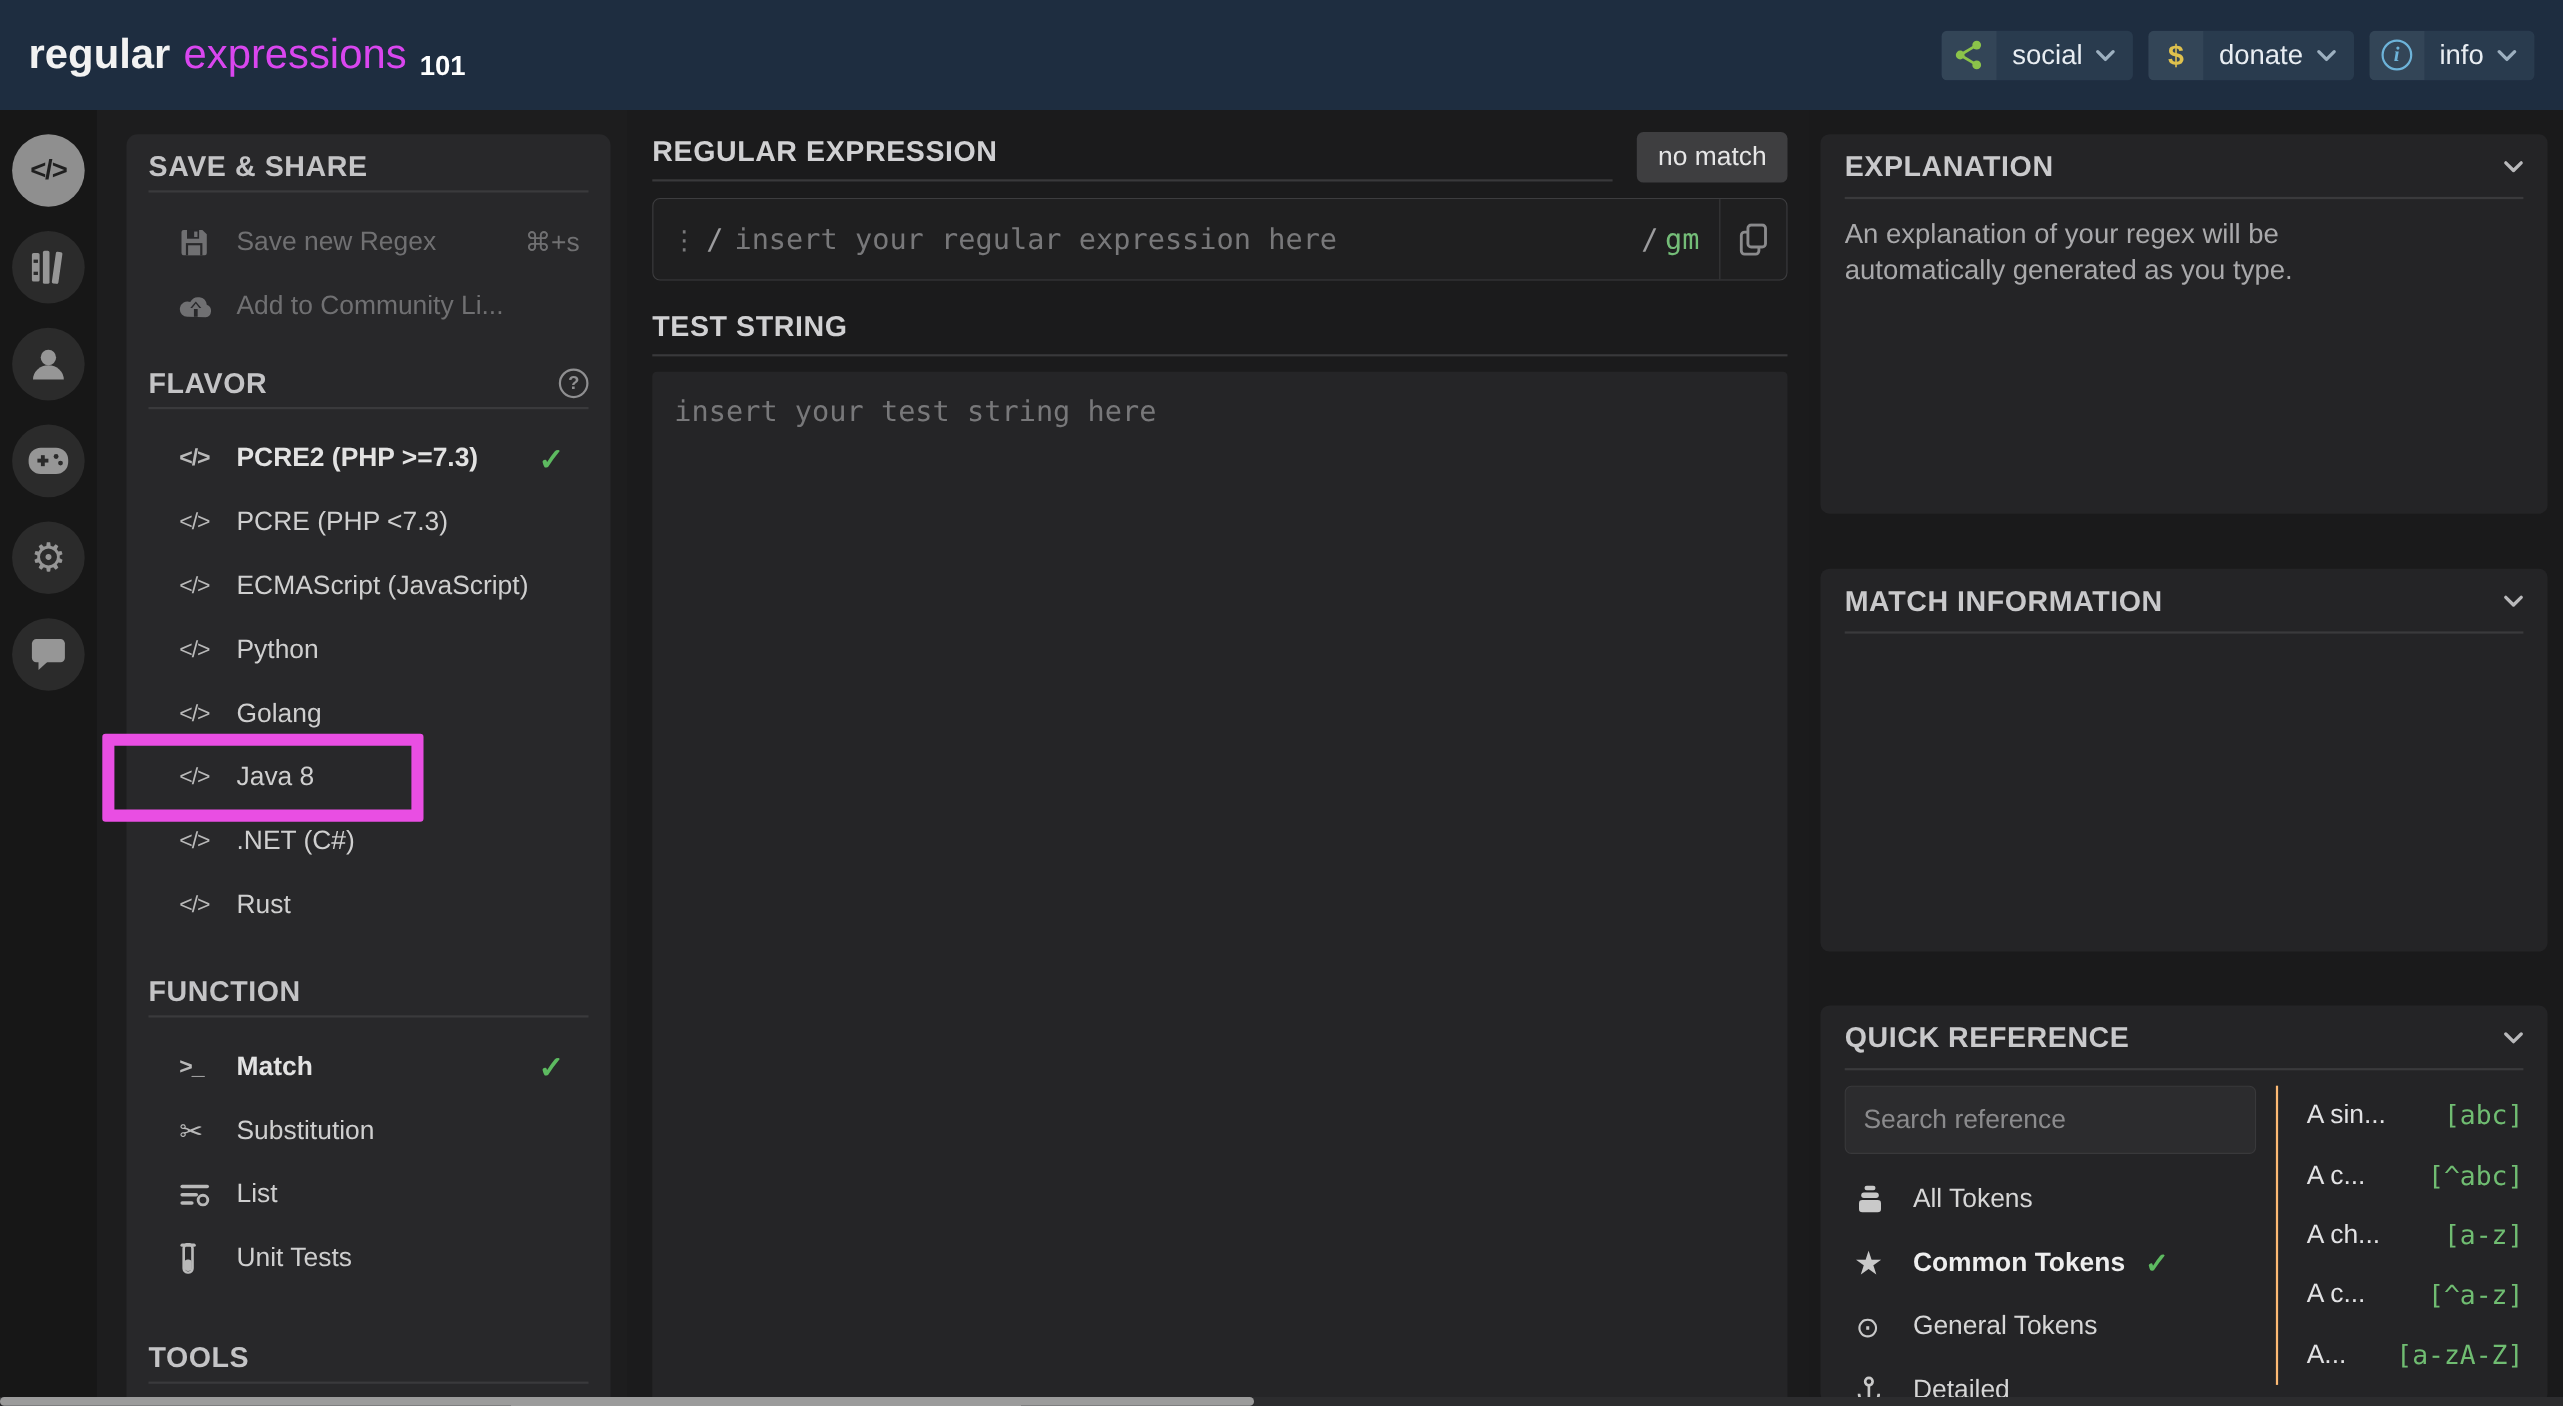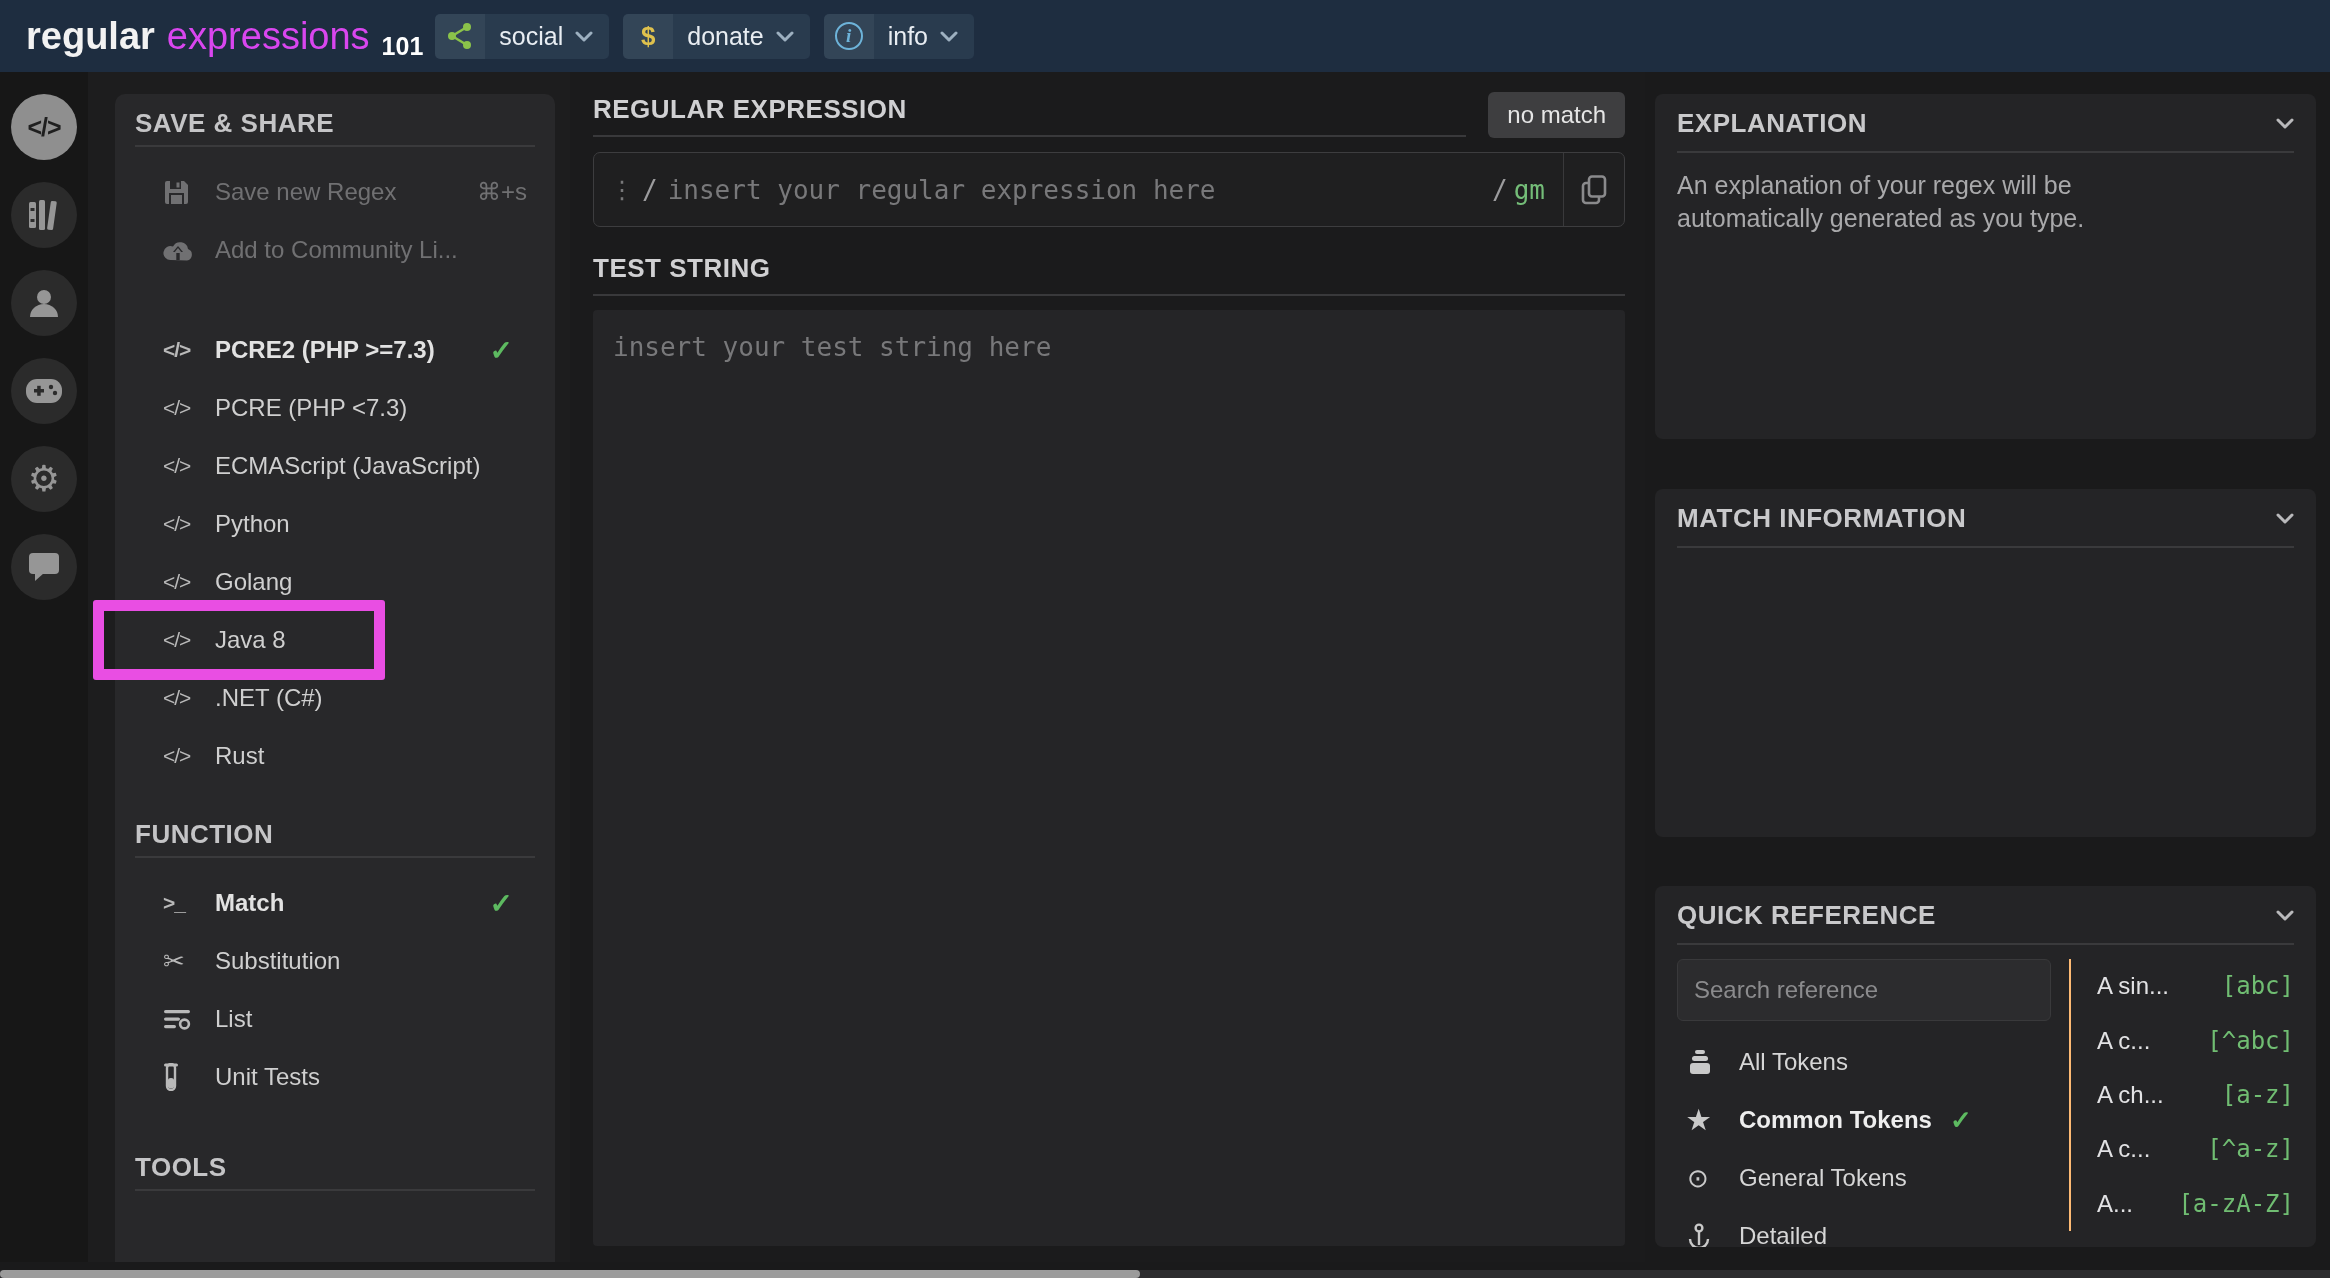--- a/index.html
+++ b/index.html
@@ -1,21 +1,21 @@
 <!DOCTYPE html>
 <html><head>
 <meta charset="utf-8">
 <style>
   * { margin:0; padding:0; box-sizing:border-box; }
   html,body { width:2330px; height:1278px; overflow:hidden; background:#1a1a1b;
               font-family:"Liberation Sans", sans-serif; }
 
   
-  .topbar { height:72px; background:#1e2d40; display:flex; align-items:center;
-            padding:0 26px;gap:12px; }
+  .topbar { height:100px; background:#1e2d40; display:flex; align-items:center;
+            justify-content:space-between; padding:0 26px; }
   .logo { display:flex; align-items:baseline; gap:12px; cursor:pointer; }
   .logo .w1 { font-size:38px; font-weight:700; color:#f2f2f2; }
   .logo .w2 { font-size:38px; font-weight:400; color:#d946ef; }
   .logo .w3 { font-size:25px; font-weight:600; color:#ffffff; position:relative; top:6px; }
   .top-buttons { display:flex; gap:14px; }
   .tbtn { display:flex; align-items:stretch; background:#293b4e; border-radius:5px;
           overflow:hidden; cursor:pointer; height:45px; }
   .tbtn .ic { width:50px; display:flex; align-items:center; justify-content:center;
               background:rgba(255,255,255,0.05); font-size:26px; font-weight:700; }
   .tbtn .lbl { display:flex; align-items:center; gap:12px; padding:0 16px 0 14px;
@@ -255,20 +255,26 @@
             <path d="M8 22 a7 7 0 1 1 2-13.5 a8 8 0 0 1 15 2.5 a6 6 0 0 1-1 11.5 z" fill="#707072"></path>
             <rect x="13.3" y="12" width="3.4" height="10" fill="#28282a"></rect>
             <path d="M15 7 l5 6 h-10 z" fill="#28282a" transform="translate(0,1)"></path>
             <path d="M15 9 l4 5 h-8 z" fill="#707072" transform="translate(0,1)"></path>
           </svg>
         </span>
         <span>Add to Community Li...</span>
       </div>
 
       <div class="gap26"></div>
+      <div class="sec-head">
+        <h3>FLAVOR</h3>
+        <span class="help-circ">
+            <span>?</span>
+          </span>
+      </div>
       <div class="gap16"></div>
 
       <div class="srow bold">
         <span class="iwrap">
             <span class="codeglyph">&lt;/&gt;</span>
           </span>
         <span>PCRE2 (PHP &gt;=7.3)</span>
         <span class="check">✓</span>
       </div>
       <div class="srow">

